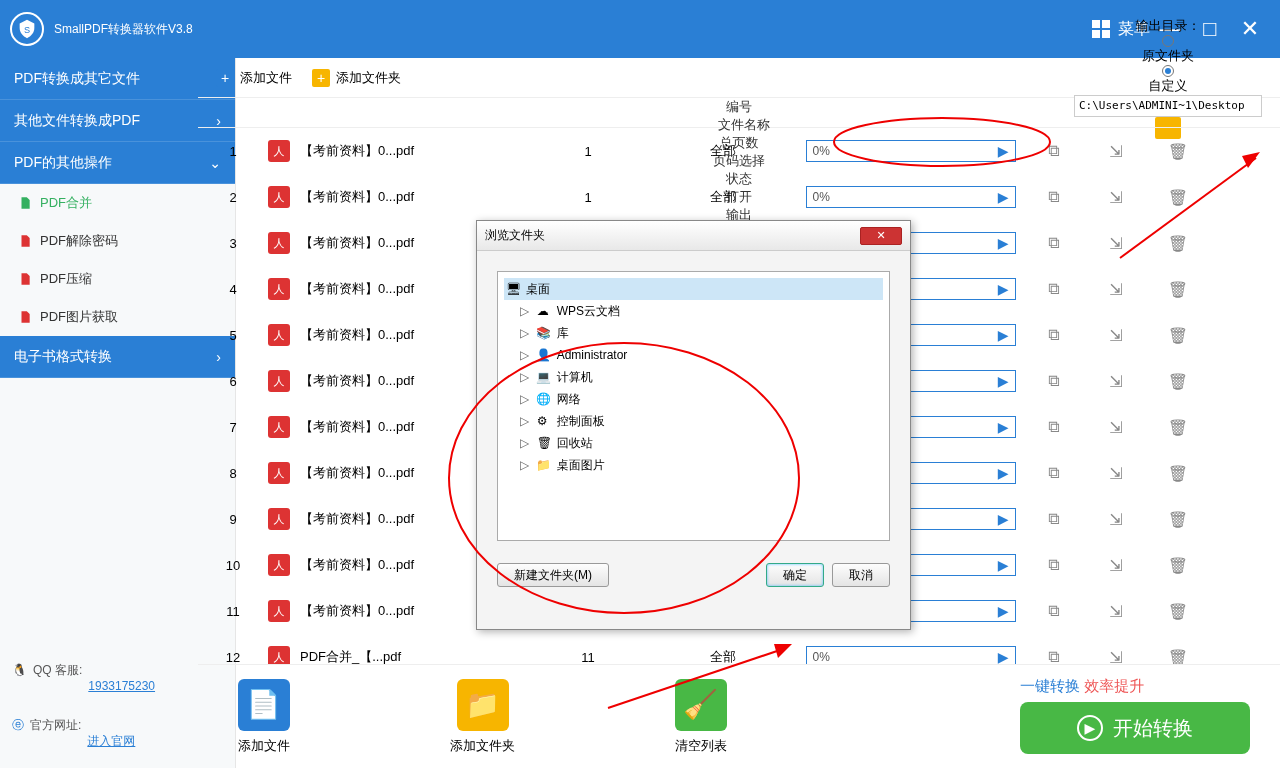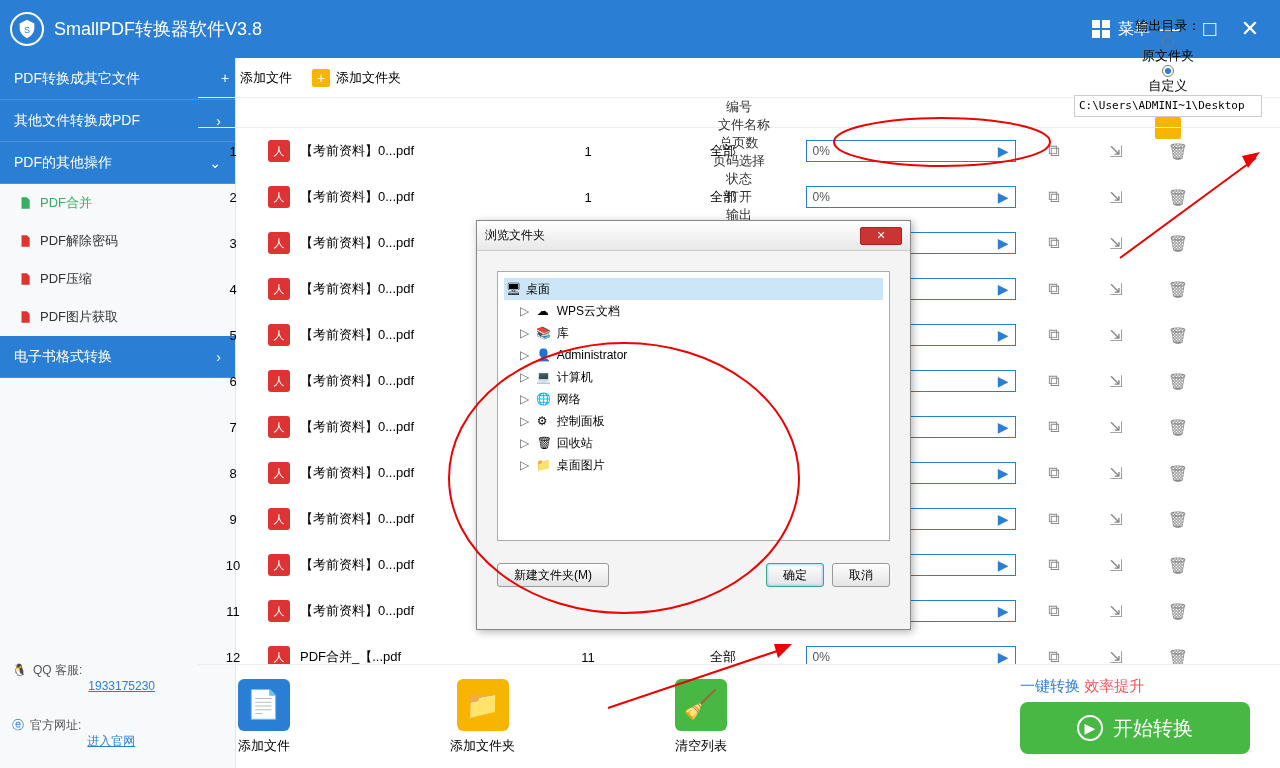--- a/index.html
+++ b/index.html
@@ -2,21 +2,21 @@
 <html><head>
 <meta charset="utf-8">
 <style>
 * { box-sizing: border-box; margin: 0; padding: 0; font-family: "Microsoft YaHei", sans-serif; }
 body { width: 1280px; height: 768px; overflow: hidden; background: #fff; position: relative; }
 
 
 .title-bar { height: 58px; background: #2a7fd5; color: #fff; display: flex; align-items: center; padding: 0 10px; }
 .logo { width: 34px; height: 34px; border: 2px solid #fff; border-radius: 50%; display: flex; align-items: center; justify-content: center; margin-right: 10px; }
 .logo svg { width: 22px; height: 22px; }
-.app-title { font-size: 18px; }
+.app-title { font-size: 12px; }
 .title-spacer { flex: 1; }
 .menu-btn { display: flex; align-items: center; gap: 8px; font-size: 16px; cursor: pointer; }
 .menu-icon { display: grid; grid-template-columns: 8px 8px; grid-template-rows: 8px 8px; gap: 2px; }
 .menu-icon span { background: #fff; }
 .win-ctrl { width: 40px; text-align: center; font-size: 22px; cursor: pointer; }
 
 
 .sidebar { position: absolute; left: 0; top: 58px; width: 236px; bottom: 0; background: #f7f9fa; border-right: 1px solid #e6e6e6; }
 .nav-group { height: 42px; background: #2a7fd5; color: #fff; display: flex; align-items: center; padding: 0 14px; font-size: 14px; cursor: pointer; border-bottom: 1px solid rgba(255,255,255,0.15);}
 .nav-group span.arrow { margin-left: auto; }

